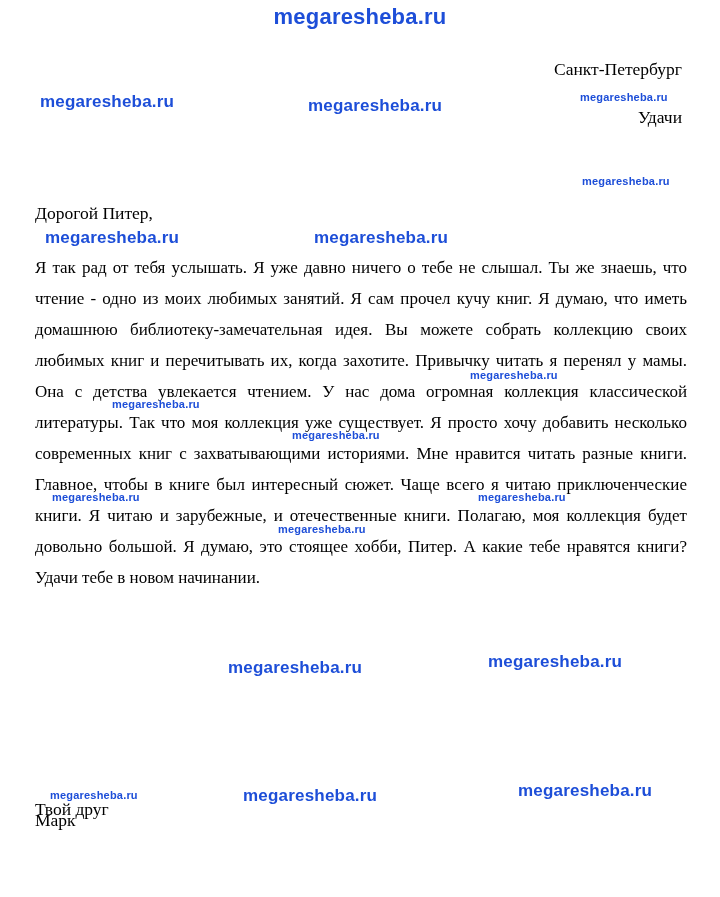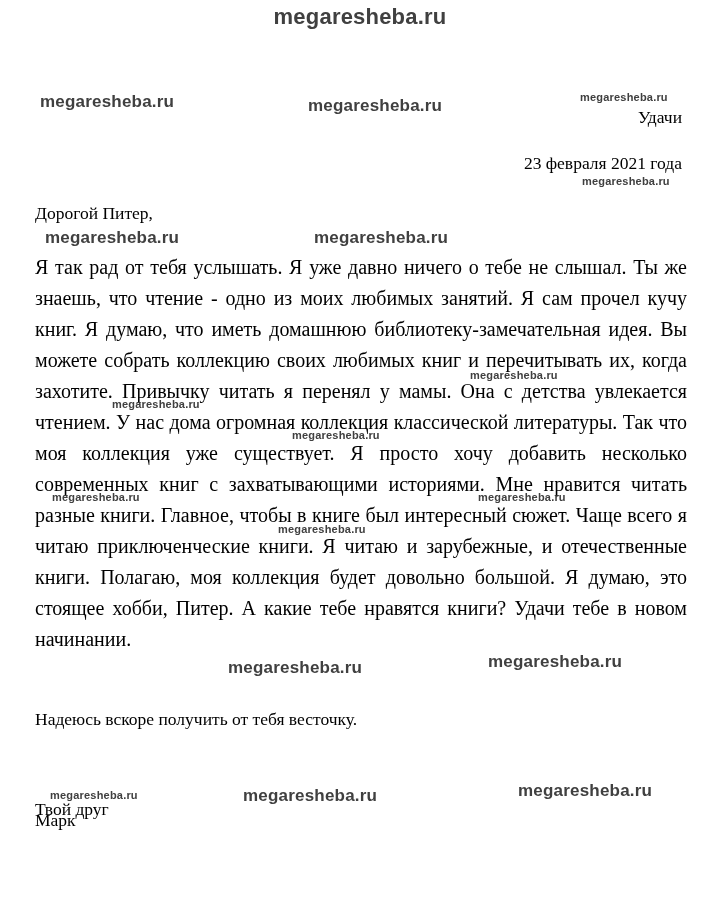--- a/index.html
+++ b/index.html
@@ -9,81 +9,80 @@
     height: 897px;
     background: #ffffff;
     color: #000000;
     font-family: "Liberation Serif", serif;
     overflow: hidden;
   }
   .wm {
     position: absolute;
     font-family: "Liberation Sans", sans-serif;
     font-weight: 700;
-    color: #404040;
+    color: #1d4ed8;
     white-space: nowrap;
     letter-spacing: 0.2px;
   }
   .wm-xl { font-size: 22px; }
   .wm-md { font-size: 17px; }
   .wm-sm { font-size: 11px; }
   .wm-center { left: 0; right: 0; text-align: center; }
   .letter-line {
     position: absolute;
     font-size: 17.5px;
     line-height: 24px;
     white-space: nowrap;
   }
   .right-align { right: 38px; text-align: right; }
   .left-align { left: 35px; }
   .body-text {
     position: absolute;
     left: 35px;
     right: 33px;
     top: 252px;
-    font-size: 20px;
+    font-size: 17px;
     line-height: 31px;
     text-align: justify;
   }
 </style>
 </head>
 <body>
 
 <div class="page">
 
   <div class="wm wm-xl wm-center" style="top: 4px;">megaresheba.ru</div>
 
+  <div class="letter-line right-align" style="top: 57px;">Санкт-Петербург</div>
 
   <div class="wm wm-md" style="top: 92px; left: 40px;">megaresheba.ru</div>
   <div class="wm wm-md" style="top: 96px; left: 308px;">megaresheba.ru</div>
   <div class="wm wm-sm" style="top: 91px; left: 580px;">megaresheba.ru</div>
 
   <div class="letter-line right-align" style="top: 105px;">Удачи</div>
 
-  <div class="letter-line right-align" style="top: 151px;">23 февраля 2021 года</div>
   <div class="wm wm-sm" style="top: 175px; left: 582px;">megaresheba.ru</div>
 
   <div class="letter-line left-align" style="top: 201px;">Дорогой Питер,</div>
 
   <div class="wm wm-md" style="top: 228px; left: 45px;">megaresheba.ru</div>
   <div class="wm wm-md" style="top: 228px; left: 314px;">megaresheba.ru</div>
 
   <div class="body-text">Я так рад от тебя услышать. Я уже давно ничего о тебе не слышал. Ты же знаешь, что чтение - одно из моих любимых занятий. Я сам прочел кучу книг. Я думаю, что иметь домашнюю библиотеку-замечательная идея. Вы можете собрать коллекцию своих любимых книг и перечитывать их, когда захотите. Привычку читать я перенял у мамы. Она с детства увлекается чтением. У нас дома огромная коллекция классической литературы. Так что моя коллекция уже существует. Я просто хочу добавить несколько современных книг с захватывающими историями. Мне нравится читать разные книги. Главное, чтобы в книге был интересный сюжет. Чаще всего я читаю приключенческие книги. Я читаю и зарубежные, и отечественные книги. Полагаю, моя коллекция будет довольно большой. Я думаю, это стоящее хобби, Питер. А какие тебе нравятся книги? Удачи тебе в новом начинании.</div>
 
   <div class="wm wm-sm" style="top: 369px; left: 470px;">megaresheba.ru</div>
   <div class="wm wm-sm" style="top: 398px; left: 112px;">megaresheba.ru</div>
   <div class="wm wm-sm" style="top: 429px; left: 292px;">megaresheba.ru</div>
   <div class="wm wm-sm" style="top: 491px; left: 52px;">megaresheba.ru</div>
   <div class="wm wm-sm" style="top: 491px; left: 478px;">megaresheba.ru</div>
   <div class="wm wm-sm" style="top: 523px; left: 278px;">megaresheba.ru</div>
 
   <div class="wm wm-md" style="top: 658px; left: 228px;">megaresheba.ru</div>
   <div class="wm wm-md" style="top: 652px; left: 488px;">megaresheba.ru</div>
 
-  <div class="letter-line left-align" style="top: 707px;">Надеюсь вскоре получить от тебя весточку.</div>
 
   <div class="letter-line left-align" style="top: 759px; margin-top: 38px;">Твой друг</div>
 
   <div class="wm wm-sm" style="top: 789px; left: 50px;">megaresheba.ru</div>
   <div class="wm wm-md" style="top: 786px; left: 243px;">megaresheba.ru</div>
   <div class="wm wm-md" style="top: 781px; left: 518px;">megaresheba.ru</div>
 
   <div class="letter-line left-align" style="top: 808px;">Марк</div>
 
   <div class="wm wm-xl wm-center" style="top: 896px;">Мегарешеба.ру</div>

